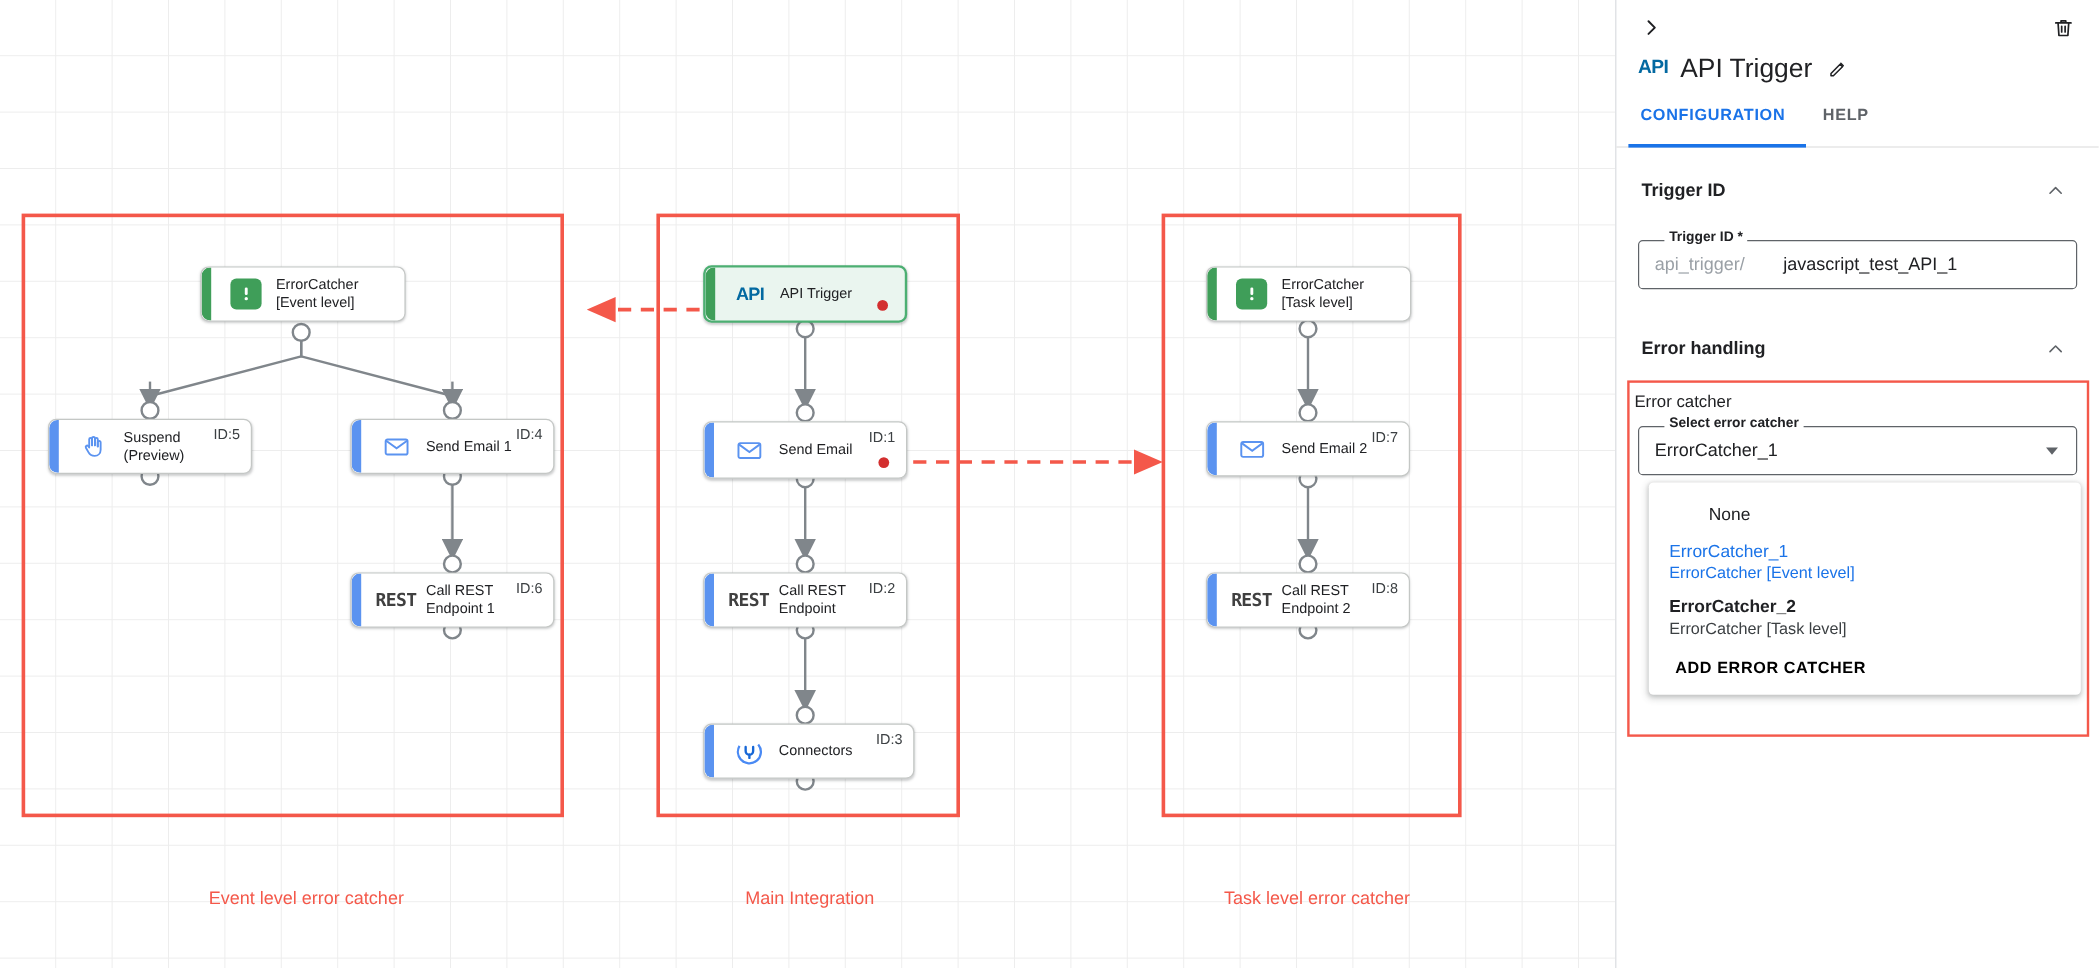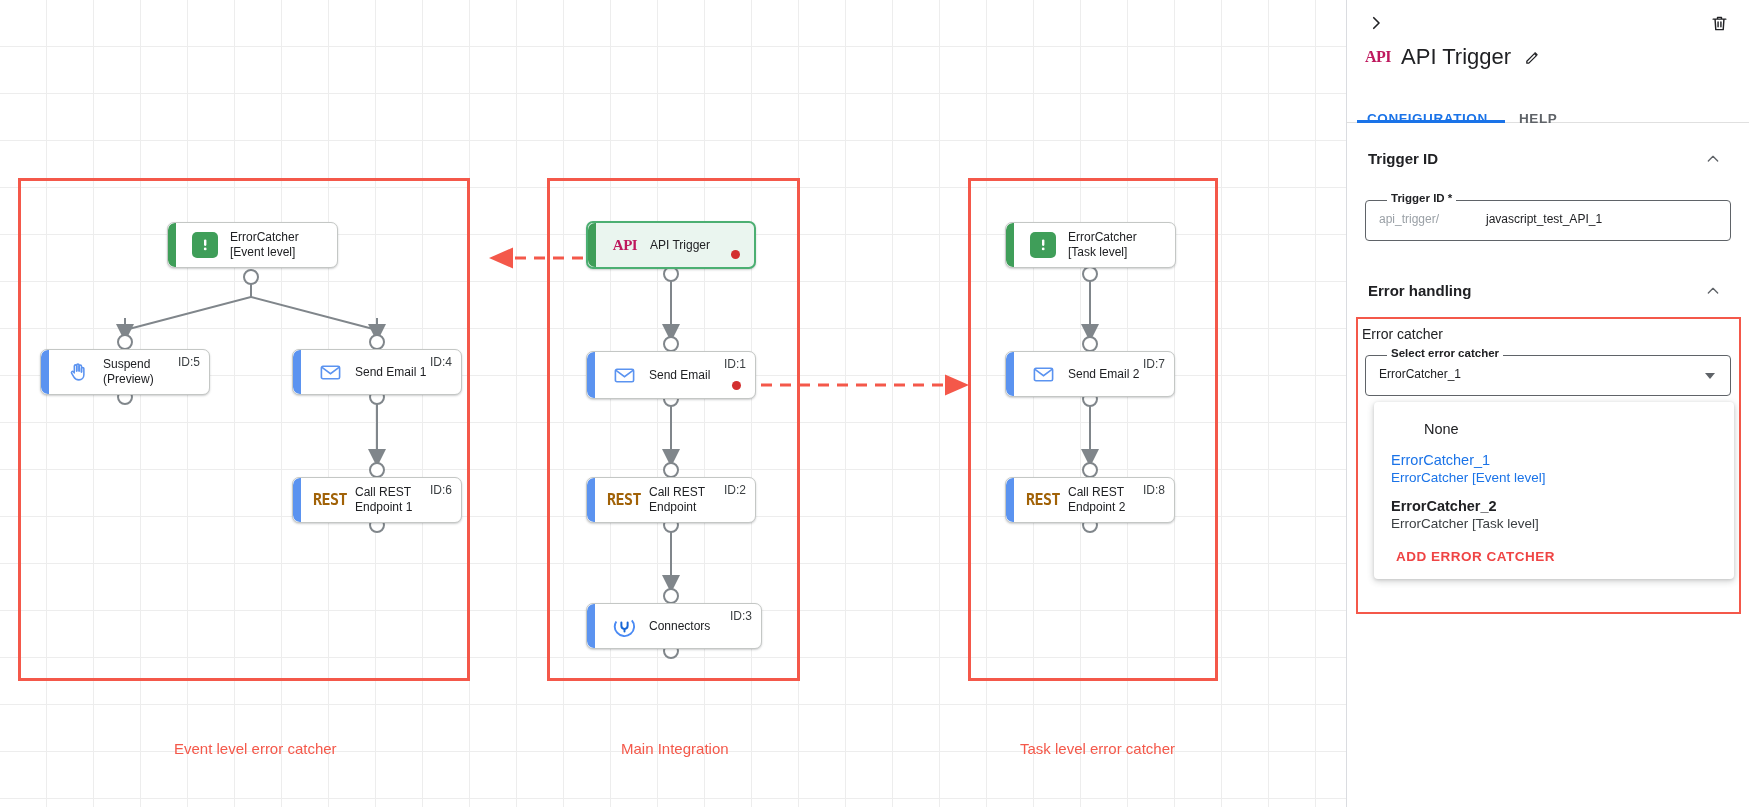--- a/index.html
+++ b/index.html
@@ -41,70 +41,70 @@
   .node.green .bar{background:#3f9e59;}
   .node.trigger{background:#eaf5ef;border:2px solid #4caf72;}
   .node.trigger .bar{background:#3f9e59;width:8px;}
   .node .ico{position:absolute;left:22px;top:50%;transform:translateY(-50%);width:30px;height:30px;display:flex;align-items:center;justify-content:center;}
   .node .lbl{position:absolute;left:62px;top:50%;transform:translateY(-50%);
     font-size:12px;color:#202124;line-height:15px;white-space:pre;font-weight:400;}
   .node .idtag{position:absolute;right:9px;top:5px;font-size:12px;color:#3c4043;}
   .node .errdot{position:absolute;width:9px;height:9px;border-radius:50%;background:#d32f2f;right:14px;bottom:8px;}
 
   
-  .rest-ico{font-family:"DejaVu Sans Mono", monospace;font-weight:bold;font-size:15px;color:#a16207;letter-spacing:-0.5px;}
-  .api-ico{font-family:Liberation Serif, serif;font-weight:bold;font-size:15px;color:#be185d;letter-spacing:-0.5px;}
+  .rest-ico{font-family:"DejaVu Sans Mono", monospace;font-weight:bold;font-size:15px;color:#404040;letter-spacing:-0.5px;}
+  .api-ico{font-family:Liberation Sans, sans-serif;font-weight:bold;font-size:15px;color:#0369a1;letter-spacing:-0.5px;}
 
   .ec-ico{width:26px;height:26px;border-radius:5px;background:#3f9e59;display:flex;align-items:center;justify-content:center;}
 
   
   .panel{
     position:absolute;right:0;top:0;width:403px;height:807px;
     background:#fff;border-left:1px solid #dadce0;box-sizing:border-box;
   }
   .panel-top{position:relative;height:88px;}
   .collapse-btn{position:absolute;left:14px;top:8px;width:30px;height:30px;
      display:flex;align-items:center;justify-content:center;cursor:pointer;}
   .del-btn{position:absolute;right:16px;top:9px;width:28px;height:28px;
      display:flex;align-items:center;justify-content:center;cursor:pointer;}
   .panel-title-row{position:absolute;left:18px;top:44px;display:flex;align-items:center;gap:10px;}
   .panel-title{font-size:22px;color:#202124;}
   .edit-btn{width:22px;height:22px;display:flex;align-items:center;justify-content:center;cursor:pointer;}
 
   .tabs{position:relative;height:34px;border-bottom:1px solid #e0e0e0;}
-  .tab{position:absolute;top:0;font-size:13.5px;letter-spacing:.6px;font-weight:600;color:#5f6368;cursor:pointer;margin-top:23px;}
+  .tab{position:absolute;top:0;font-size:13.5px;letter-spacing:.6px;font-weight:600;color:#5f6368;cursor:pointer;}
   .tab.active{color:#1a73e8;}
   .tab-underline{position:absolute;height:3px;background:#1a73e8;bottom:-1px;}
 
   .section-head{position:absolute;font-size:15px;font-weight:bold;color:#202124;}
   .chev{position:absolute;width:16px;height:16px;}
 
   .err-box{position:absolute;border:2px solid #f4584a;box-sizing:border-box;background:#fff;}
   .err-title{position:absolute;font-size:14px;color:#202124;}
 
   .select-field{
     position:absolute;box-sizing:border-box;border:1px solid #5f6368;border-radius:4px;background:#fff;
   }
   .select-legend{
     position:absolute;background:#fff;padding:0 4px;font-size:11.5px;font-weight:bold;color:#202124;
   }
-  .select-value{position:absolute;font-size:12px;color:#202124;}
+  .select-value{position:absolute;font-size:15px;color:#202124;}
   .select-arrow{position:absolute;width:0;height:0;border-left:5px solid transparent;border-right:5px solid transparent;border-top:6px solid #5f6368;}
 
   .menu{
     position:absolute;background:#fff;border-radius:4px;
     box-shadow:0 2px 6px 1px rgba(60,64,67,.20),0 1px 3px rgba(60,64,67,.15);
   }
   .menu-item{position:absolute;cursor:pointer;}
   .mi-main{font-size:14.5px;line-height:17px;}
   .mi-sub{font-size:13.5px;line-height:17px;}
   .sel{color:#1a73e8;}
   .unsel-main{color:#202124;font-weight:bold;}
   .unsel-sub{color:#3c4043;}
-  .add-ec{position:absolute;font-size:13.5px;font-weight:600;letter-spacing:.5px;color:#ef4444;cursor:pointer;}
+  .add-ec{position:absolute;font-size:13.5px;font-weight:600;letter-spacing:.5px;color:#000000;cursor:pointer;}
   .none-item{position:absolute;font-size:14.5px;color:#202124;cursor:pointer;}
 </style>
 </head>
 <body>
 
 <div class="app">
 
   <div class="canvas">
 
     <svg class="canvas-svg">

